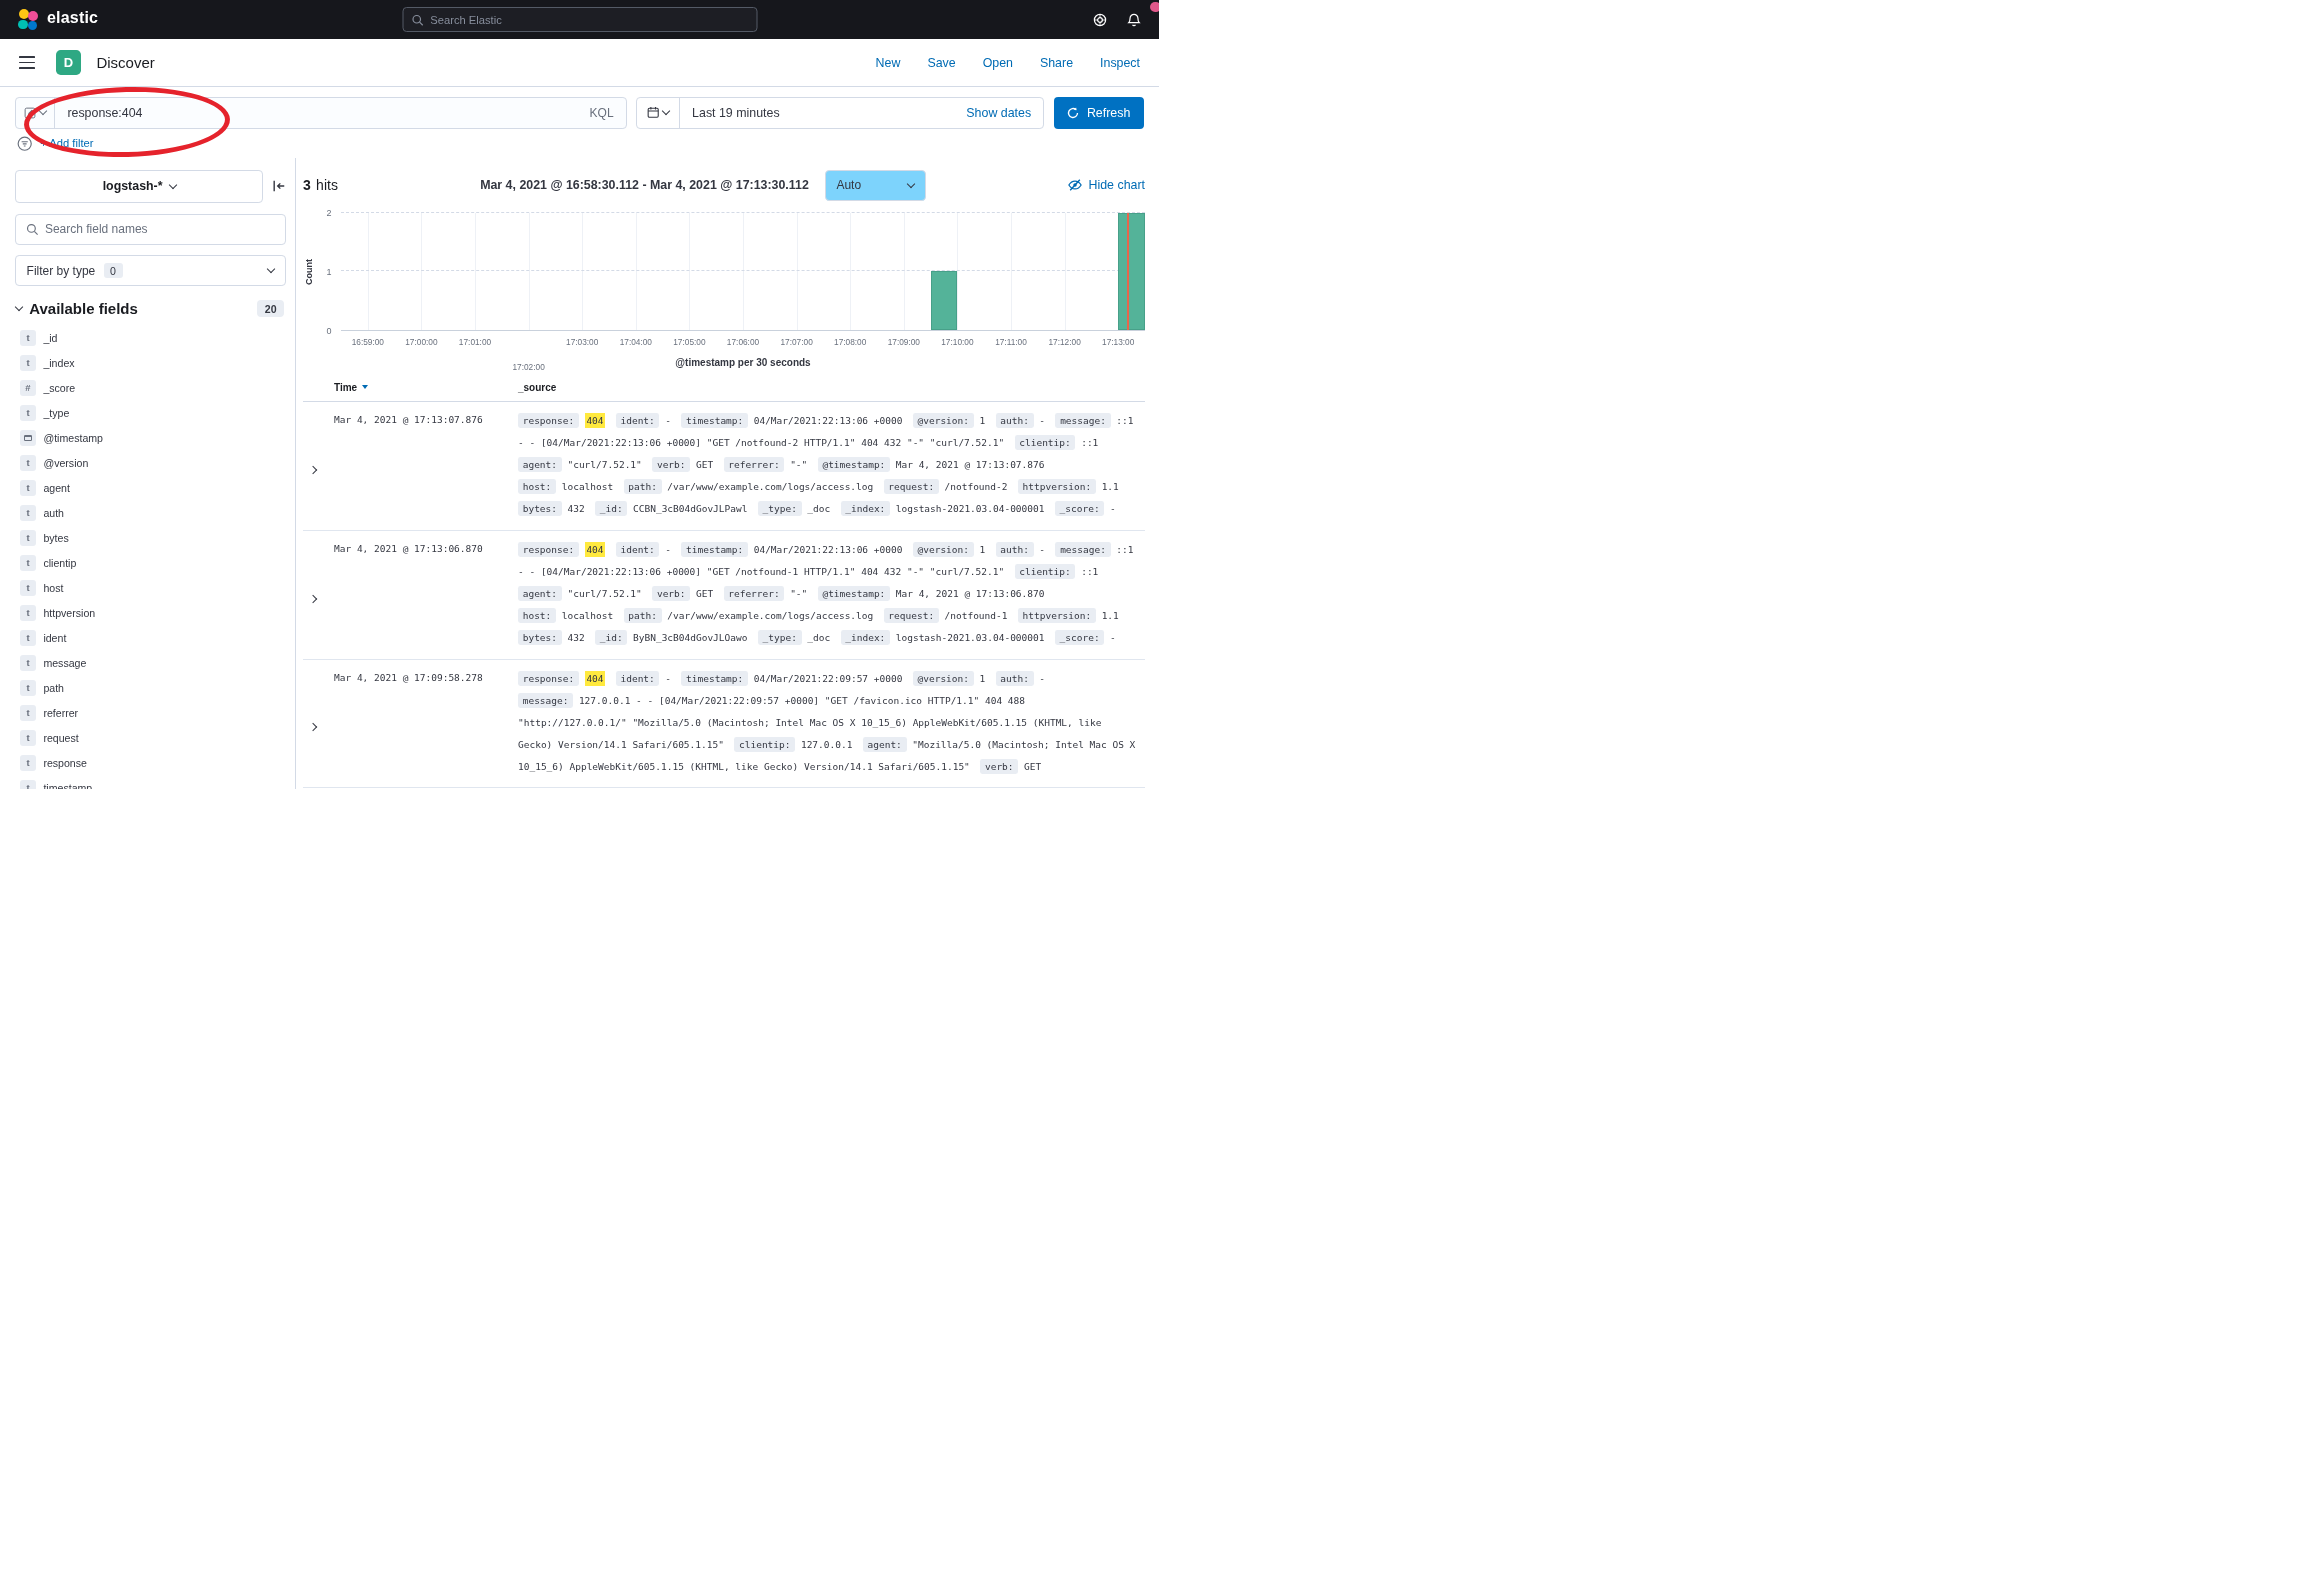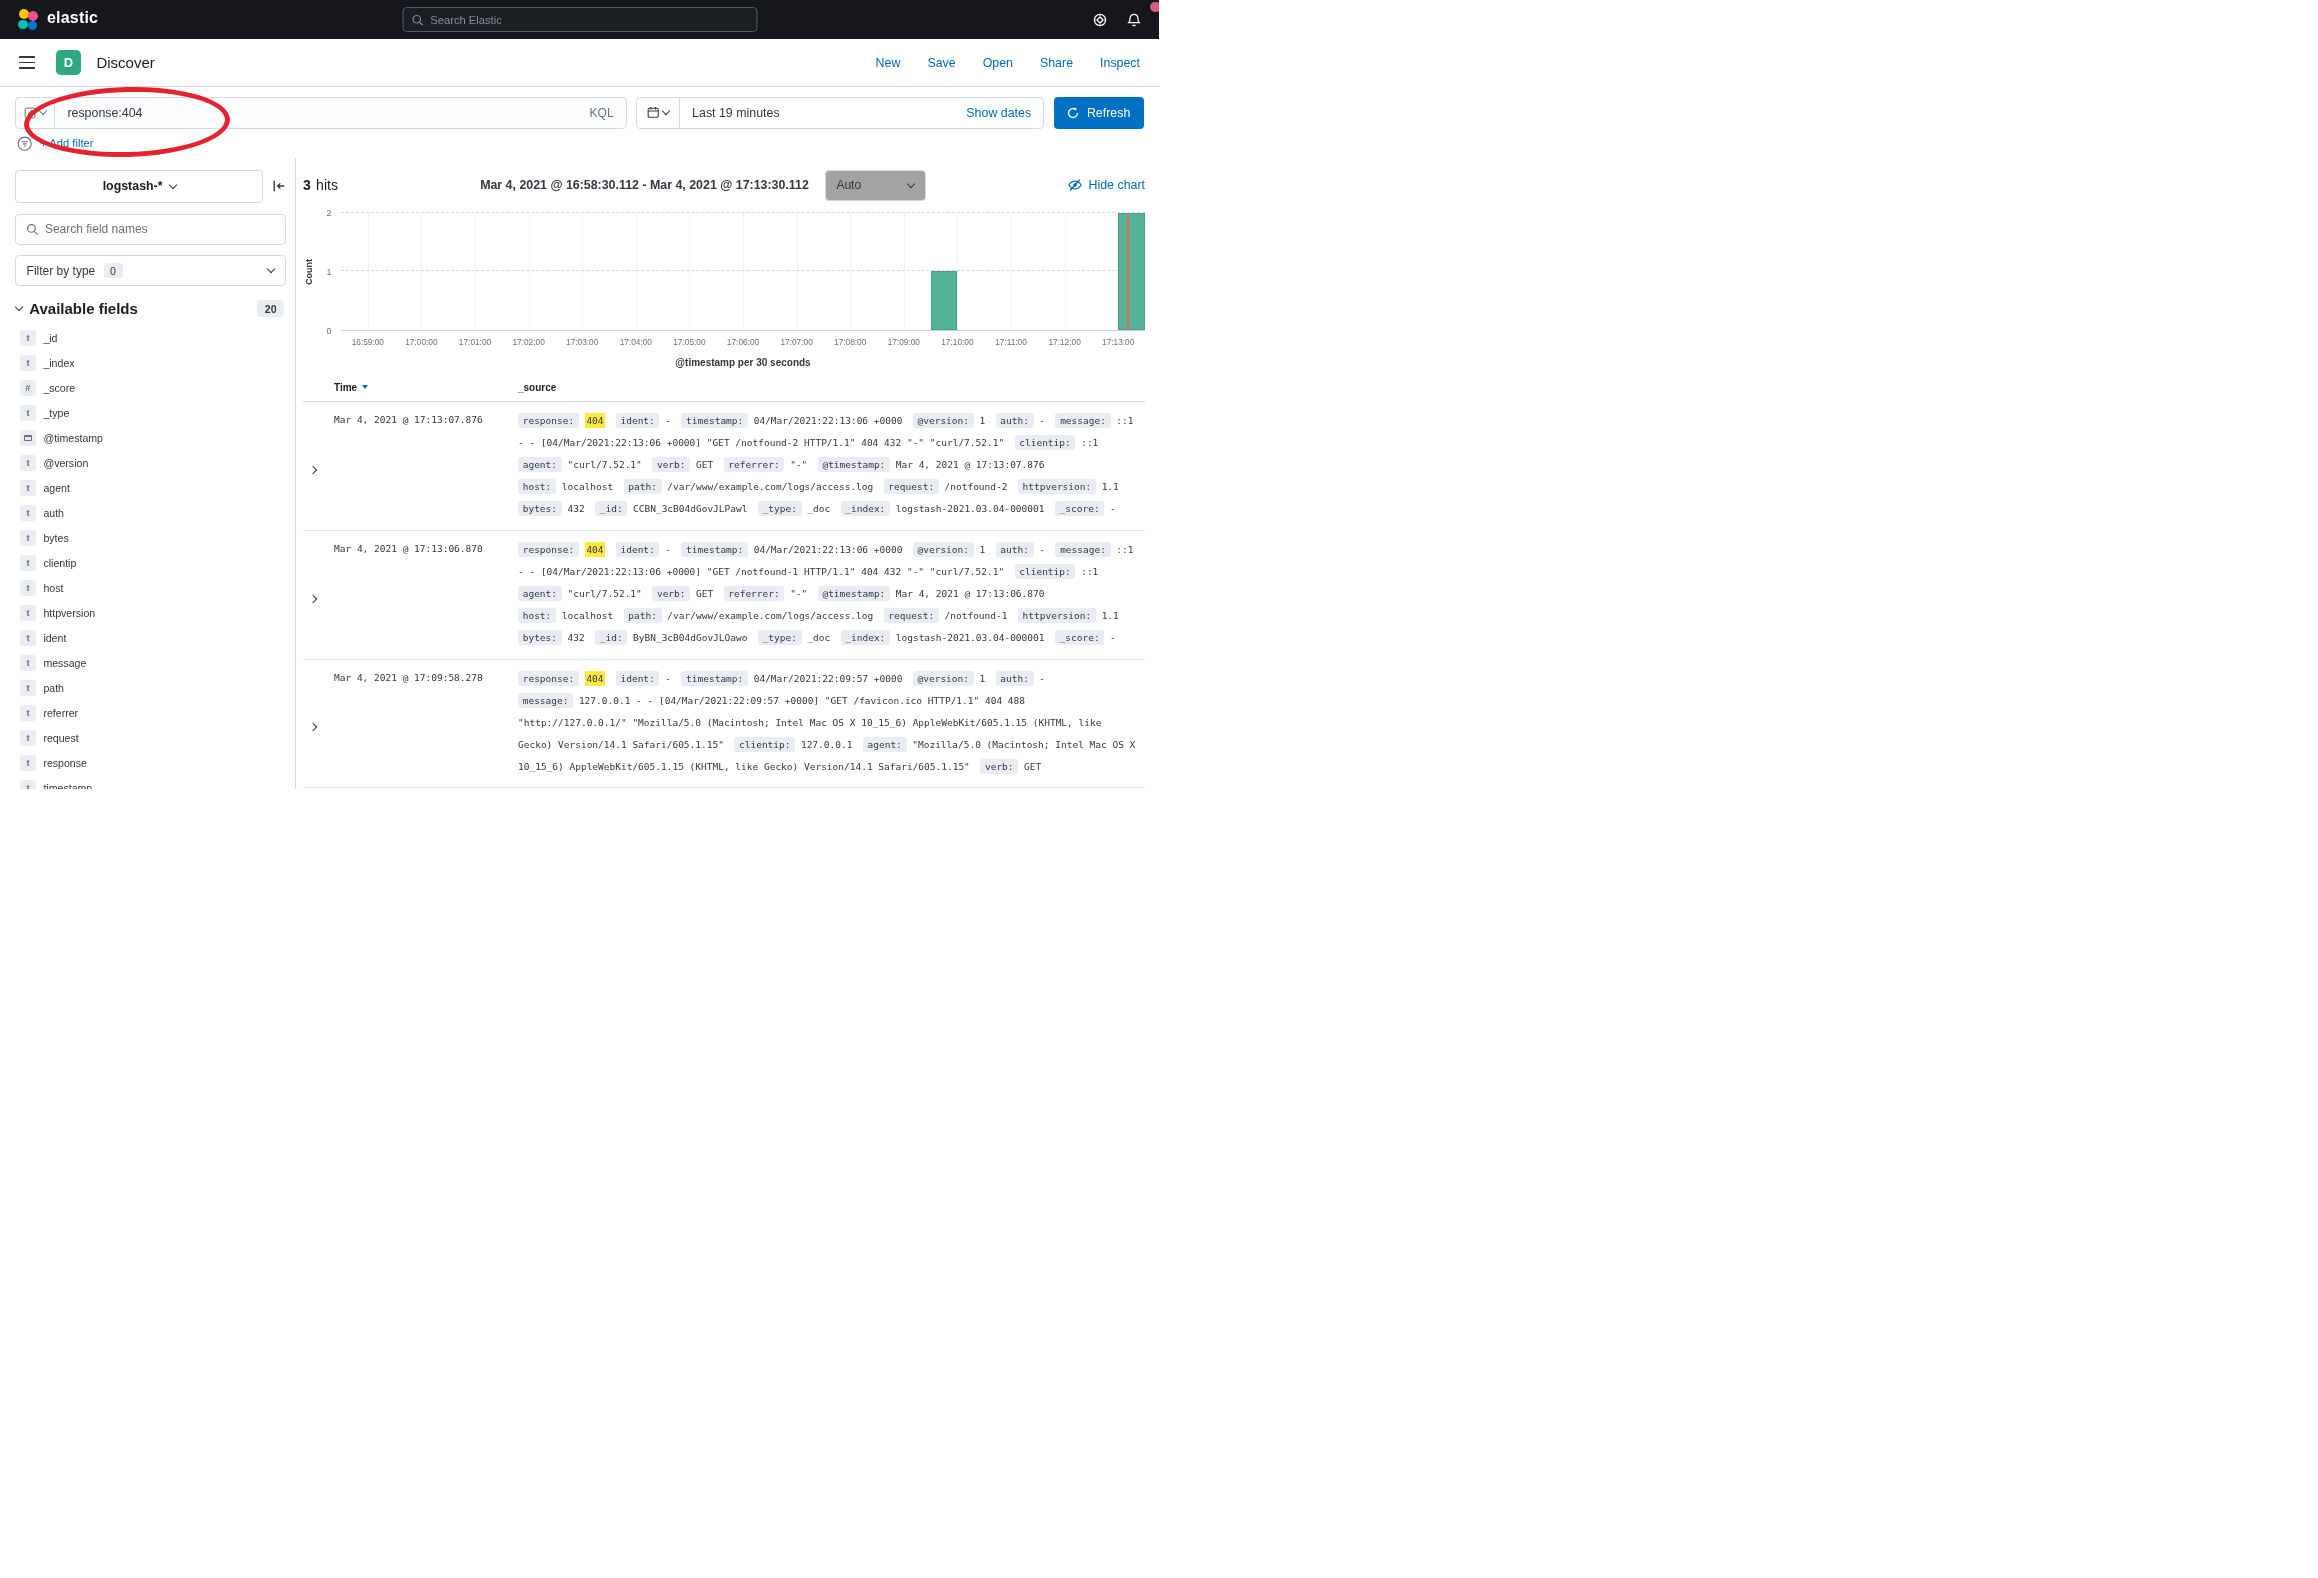--- a/index.html
+++ b/index.html
@@ -75,21 +75,21 @@
   .chevd{width:6px;height:6px;border-right:1.2px solid #69707d;border-bottom:1.2px solid #69707d;transform:rotate(45deg);display:inline-block;margin-top:-2.4px}
   .chevd.dark{border-color:#343741}
   .caret{display:inline-block;width:6px;height:6px;border-top:1.2px solid #343741;border-right:1.2px solid #343741;transform:rotate(45deg)}
 
   
   .main{flex:1;display:flex;flex-direction:column;padding:12px 14px 0 7px;overflow:hidden}
   .hits-row{display:flex;align-items:center;margin-bottom:12px;flex-shrink:0}
   .hits{font-size:14px;color:#1a1c21;display:flex;gap:5.3px;align-items:baseline}
   .hits .hv{font-weight:700}
   .range-display{margin-left:auto;font-size:12.4px;font-weight:600;color:#343741}
-  .interval-select{margin-left:16px;width:101px;height:31px;border:0.6px solid #d3dae6;border-radius:4.1px;display:flex;align-items:center;justify-content:space-between;padding:0 10.6px;font-size:12px;cursor:pointer;background:#a3a3a3;color:#343741}
+  .interval-select{margin-left:16px;width:101px;height:31px;border:0.6px solid #d3dae6;border-radius:4.1px;display:flex;align-items:center;justify-content:space-between;padding:0 10.6px;font-size:12px;cursor:pointer;background:#7dd3fc;color:#343741}
   .hidechart{margin-left:auto;display:flex;align-items:center;gap:6.5px;color:#006bb4;font-size:12.4px;cursor:pointer;background:none;border:0;font-family:inherit}
 
   
   .chart-row{display:flex;flex-shrink:0}
   .yaxis{width:38px;position:relative;height:118px;flex-shrink:0}
   .ylabel{position:absolute;left:-7px;top:50%;transform:translateY(-50%) rotate(-90deg);font-weight:700;font-size:9px;color:#343741}
   .ytick{position:absolute;right:9.5px;transform:translateY(50%);font-size:9px;color:#69707d}
   .plot{flex:1;position:relative;height:118px;border-bottom:0.6px solid #c9d1dc}
   .gridv{position:absolute;top:0;bottom:0;width:0;border-left:0.6px solid #eef1f6}
   .gridh{position:absolute;left:0;right:0;height:0;border-top:0.6px dashed #d3dae6}
@@ -396,21 +396,21 @@
             <div class="bar" style="left: 96.6667%; width: 3.33333%; height: 100%; background: rgb(84, 179, 153);"></div>
             <div class="nowline" style="left: 97.7778%; background: rgb(231, 102, 76);"></div>
           </div>
       </div>
       <div class="xticks-row">
         <div class="sp"></div>
         <div class="xticks">
             <span class="xtick" style="left: 3.33333%;">16:59:00</span>
             <span class="xtick" style="left: 10%;">17:00:00</span>
             <span class="xtick" style="left: 16.6667%;">17:01:00</span>
-            <span class="xtick" style="left: 23.3333%;">17:02:00</span>
+            <span class="xtick" style="left: 23.3333%; margin-top: 25px;">17:02:00</span>
             <span class="xtick" style="left: 30%;">17:03:00</span>
             <span class="xtick" style="left: 36.6667%;">17:04:00</span>
             <span class="xtick" style="left: 43.3333%;">17:05:00</span>
             <span class="xtick" style="left: 50%;">17:06:00</span>
             <span class="xtick" style="left: 56.6667%;">17:07:00</span>
             <span class="xtick" style="left: 63.3333%;">17:08:00</span>
             <span class="xtick" style="left: 70%;">17:09:00</span>
             <span class="xtick" style="left: 76.6667%;">17:10:00</span>
             <span class="xtick" style="left: 83.3333%;">17:11:00</span>
             <span class="xtick" style="left: 90%;">17:12:00</span>

